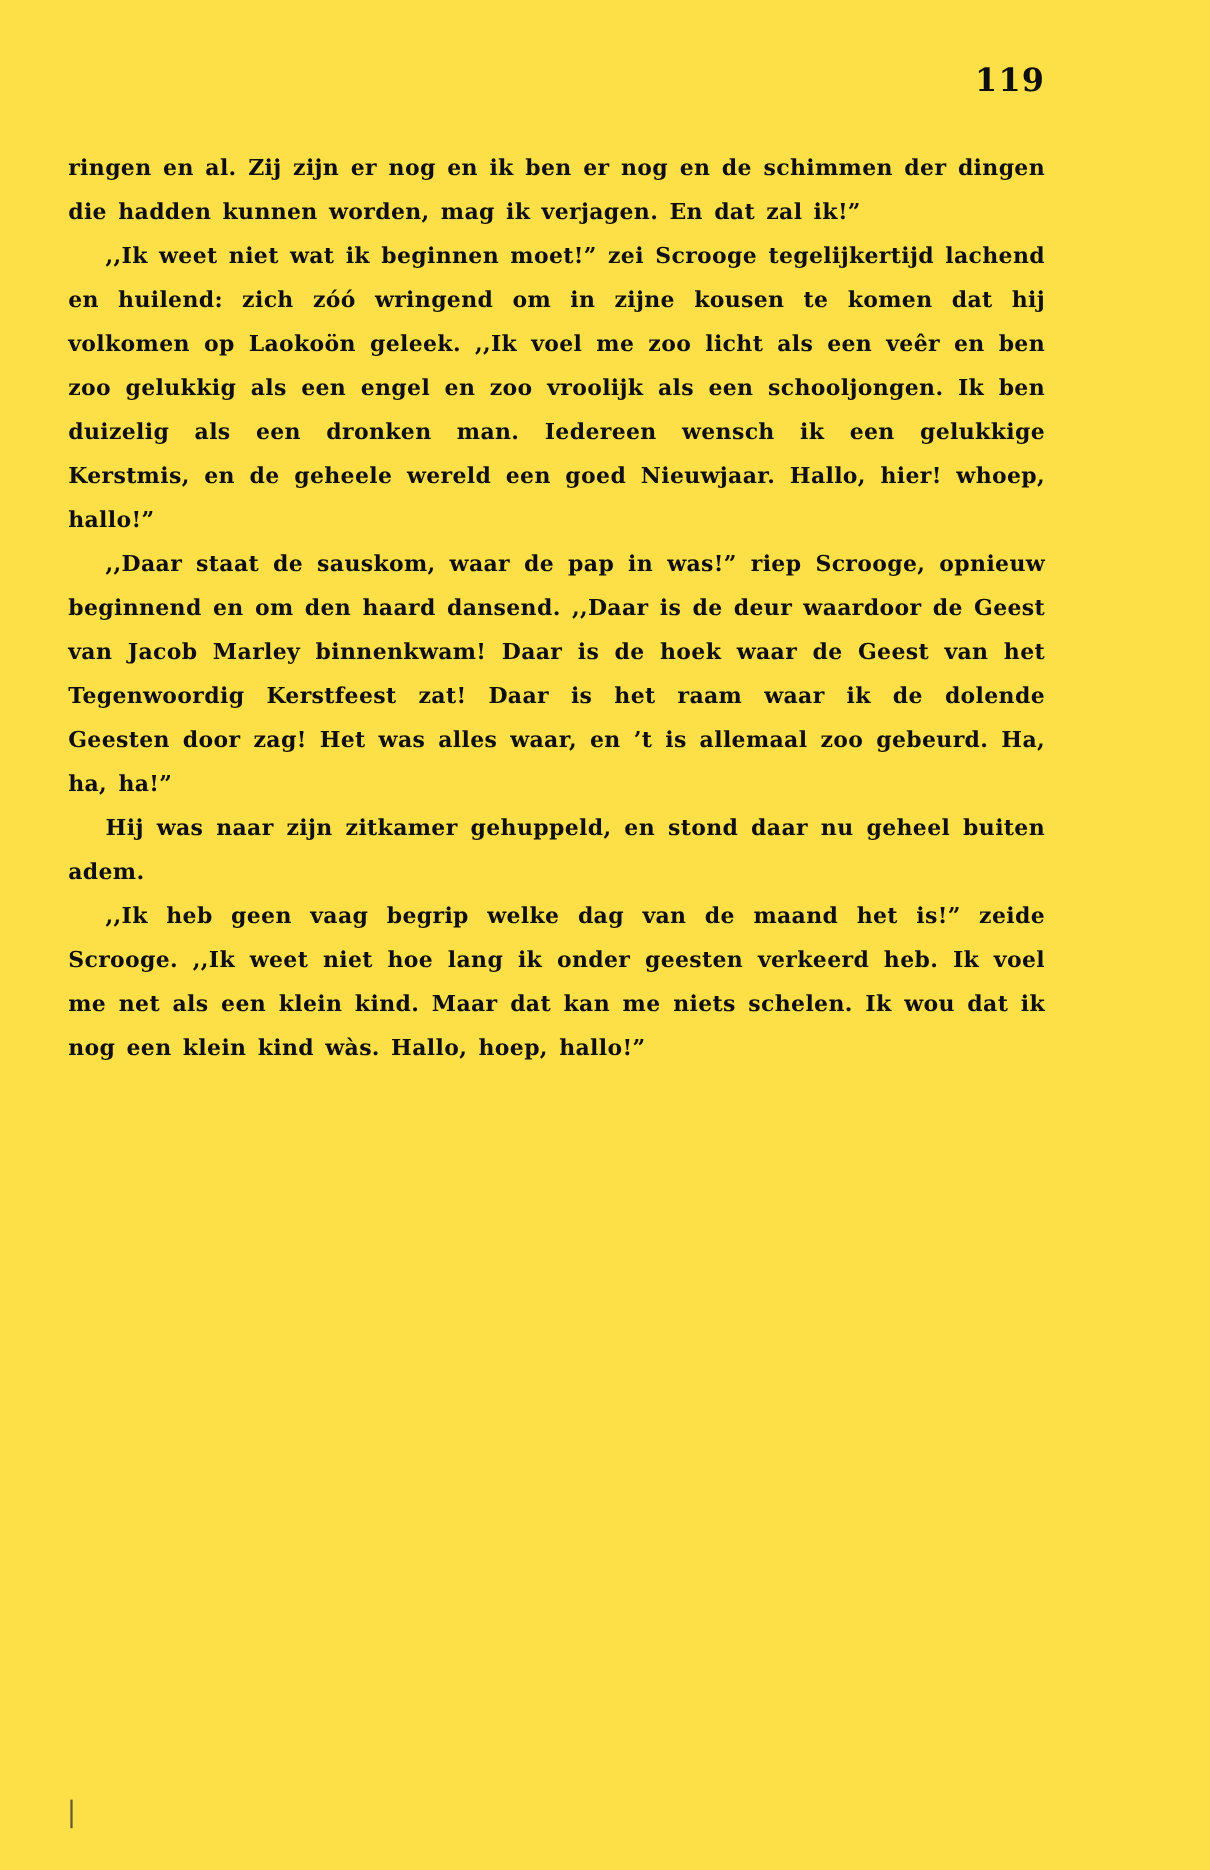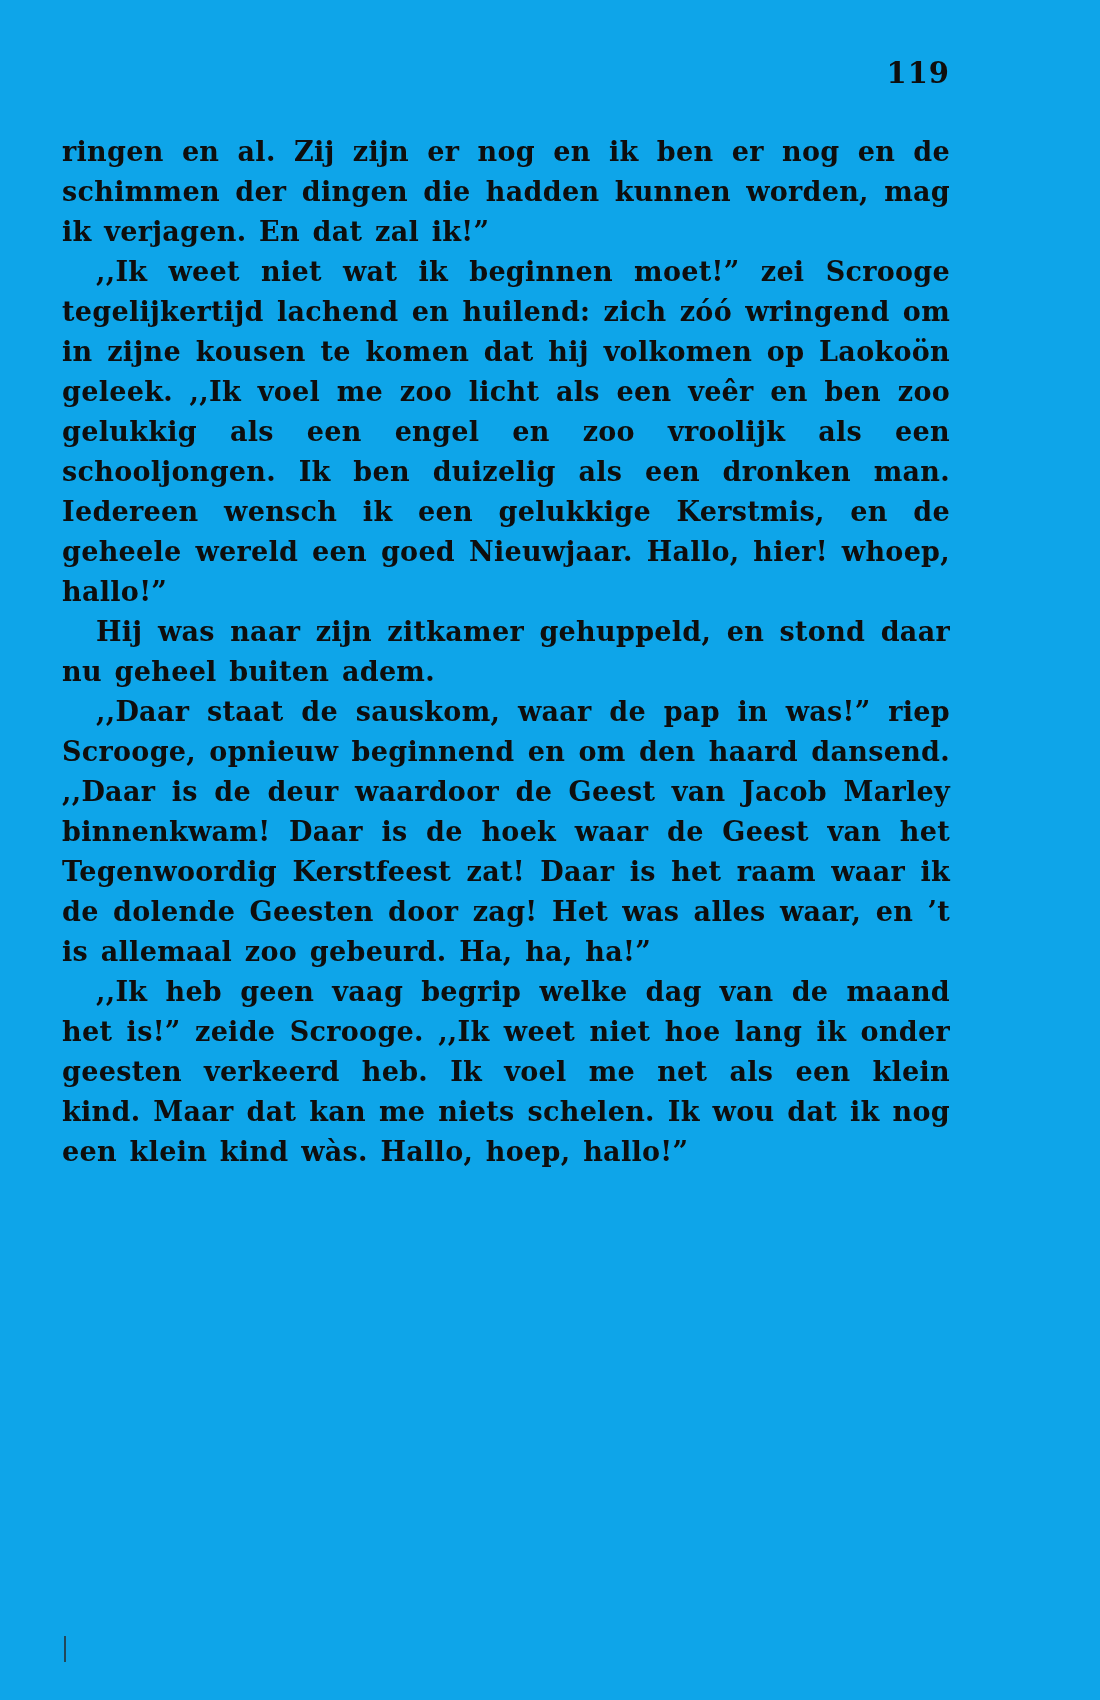--- a/index.html
+++ b/index.html
@@ -6,39 +6,39 @@
     margin: 0;
     padding: 0;
     background: #f4f4f1;
     font-family: "DejaVu Serif", serif;
   }
   .scan-page {
     position: relative;
     width: 1100px;
     height: 1700px;
     margin: 0 auto;
-    background: #0ea5e9;
+    background: #fde047;
     box-sizing: border-box;
     padding: 56px 150px 0 62px;
     overflow: hidden;
     color: #0e0e0e;
   }
   .page-number {
     text-align: right;
     font-size: 29px;
     font-weight: 700;
     letter-spacing: 1px;
     margin: 0 0 42px 0;
   }
   .text-block {
     width: 100%;
   }
   .para {
     margin: 0;
-    font-size: 27px;
+    font-size: 20px;
     line-height: 40px;
     font-weight: 600;
     text-align: justify;
     word-spacing: 3px;
     letter-spacing: 0.3px;
   }
   .para.indent {
     text-indent: 34px;
   }
   .scan-mark {
@@ -53,19 +53,19 @@
 </style>
 </head>
 <body>
 
 <div class="scan-page">
   <div class="page-number">119</div>
 
   <div class="text-block">
       <p class="para">ringen en al. Zij zijn er nog en ik ben er nog en de schimmen der dingen die hadden kunnen worden, mag ik verjagen. En dat zal ik!”</p>
       <p class="para indent">,,Ik weet niet wat ik beginnen moet!” zei Scrooge tegelijkertijd lachend en huilend: zich zóó wringend om in zijne kousen te komen dat hij volkomen op Laokoön geleek. ,,Ik voel me zoo licht als een veêr en ben zoo gelukkig als een engel en zoo vroolijk als een schooljongen. Ik ben duizelig als een dronken man. Iedereen wensch ik een gelukkige Kerstmis, en de geheele wereld een goed Nieuwjaar. Hallo, hier! whoep, hallo!”</p>
+      <p class="para indent">,,Daar staat de sauskom, waar de pap in was!” riep Scrooge, opnieuw beginnend en om den haard dansend. ,,Daar is de deur waardoor de Geest van Jacob Marley binnenkwam! Daar is de hoek waar de Geest van het Tegenwoordig Kerstfeest zat! Daar is het raam waar ik de dolende Geesten door zag! Het was alles waar, en ’t is allemaal zoo gebeurd. Ha, ha, ha!”</p>
       <p class="para indent">Hij was naar zijn zitkamer gehuppeld, en stond daar nu geheel buiten adem.</p>
-      <p class="para indent">,,Daar staat de sauskom, waar de pap in was!” riep Scrooge, opnieuw beginnend en om den haard dansend. ,,Daar is de deur waardoor de Geest van Jacob Marley binnenkwam! Daar is de hoek waar de Geest van het Tegenwoordig Kerstfeest zat! Daar is het raam waar ik de dolende Geesten door zag! Het was alles waar, en ’t is allemaal zoo gebeurd. Ha, ha, ha!”</p>
       <p class="para indent">,,Ik heb geen vaag begrip welke dag van de maand het is!” zeide Scrooge. ,,Ik weet niet hoe lang ik onder geesten verkeerd heb. Ik voel me net als een klein kind. Maar dat kan me niets schelen. Ik wou dat ik nog een klein kind wàs. Hallo, hoep, hallo!”</p>
     </div>
 
   <div class="scan-mark"></div>
 </div>
 
 </body></html>

